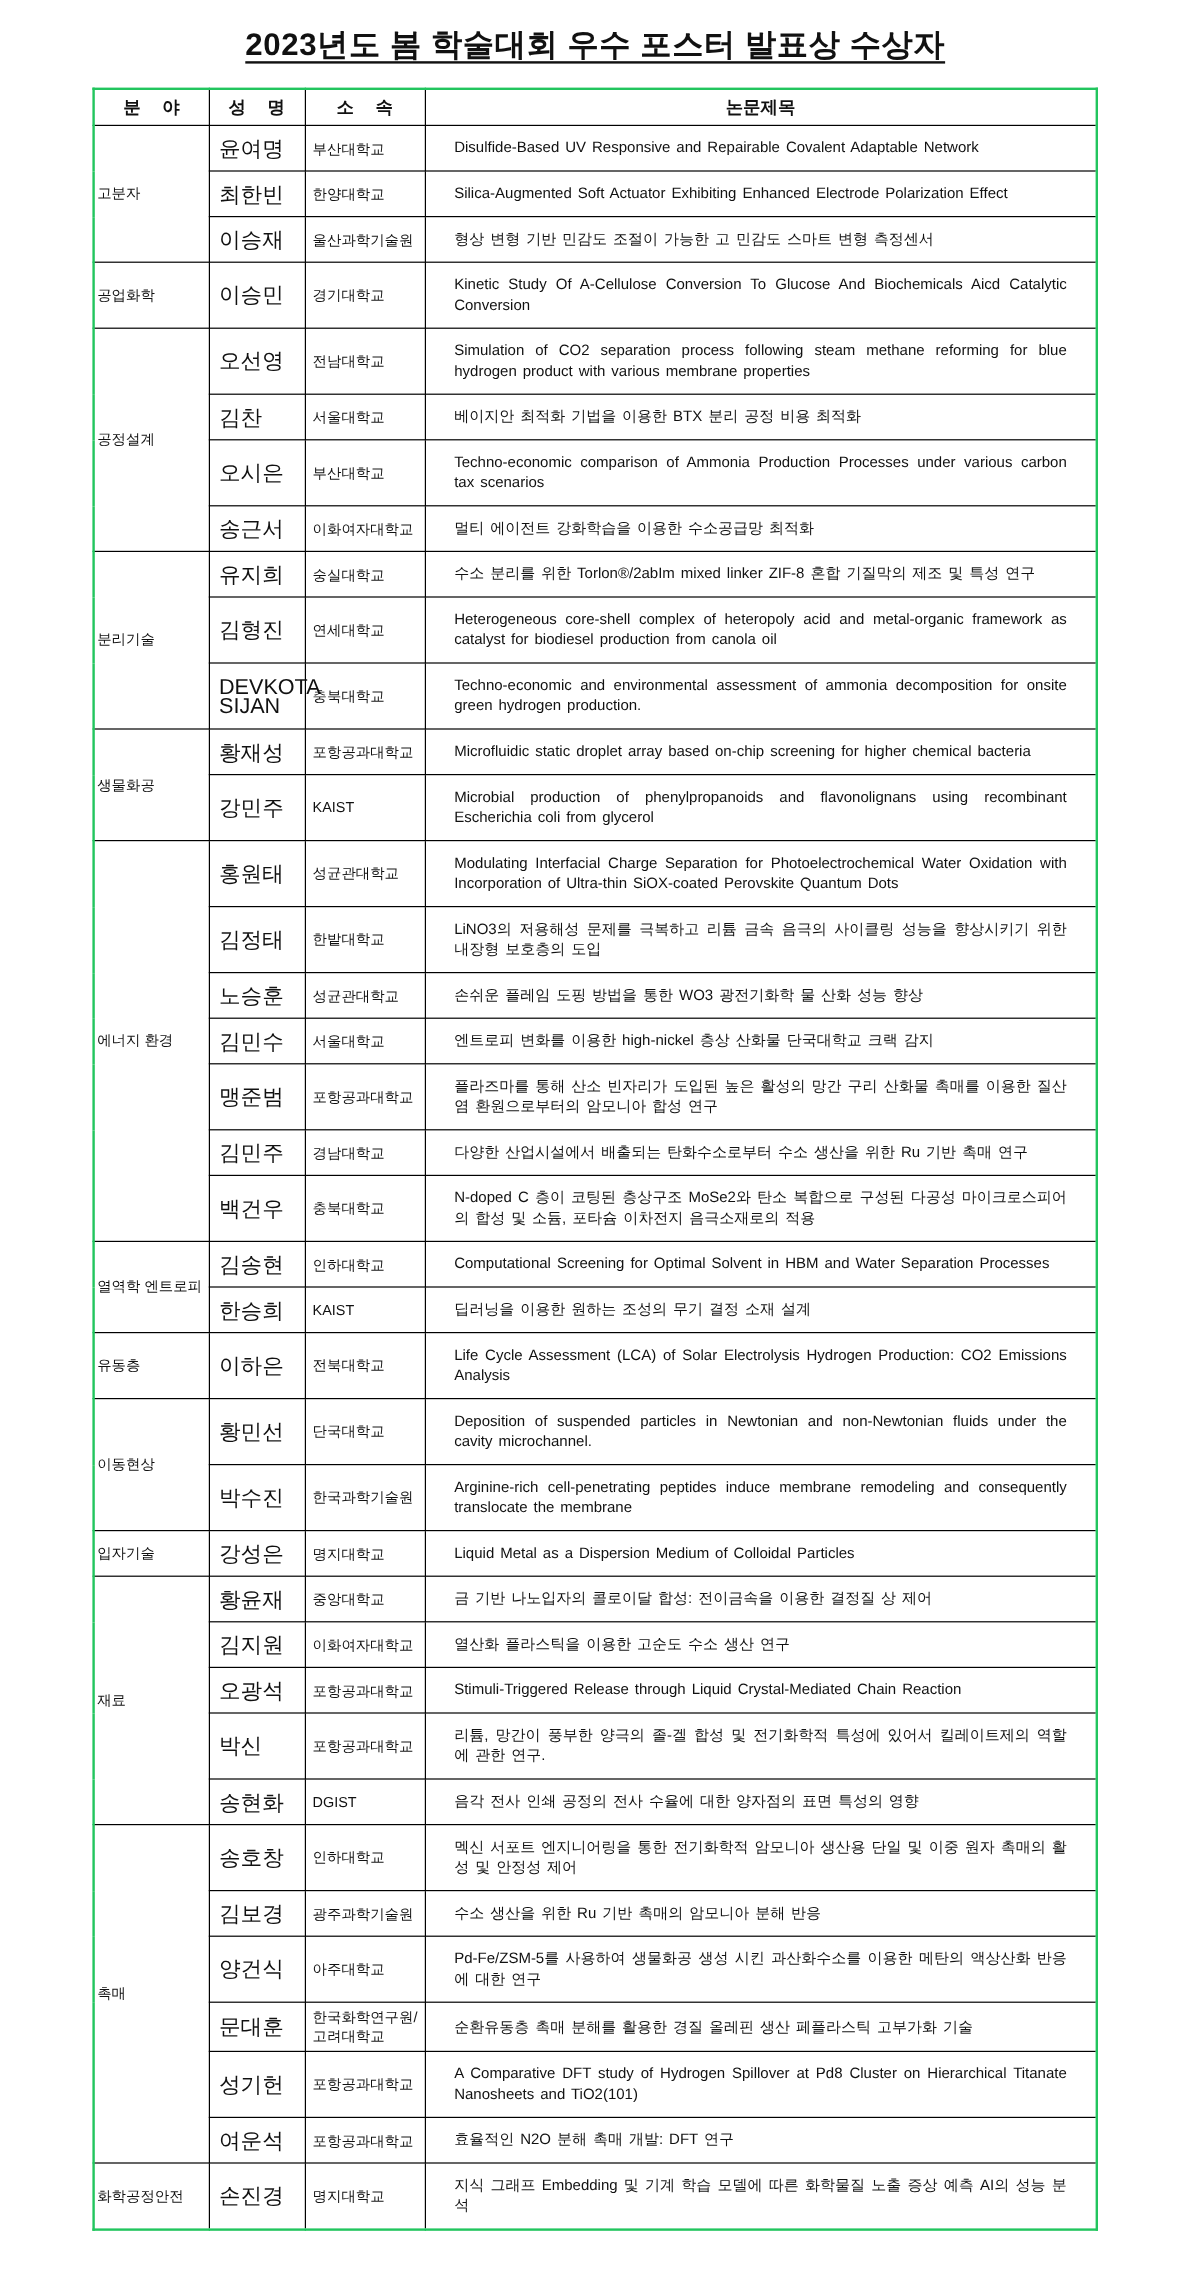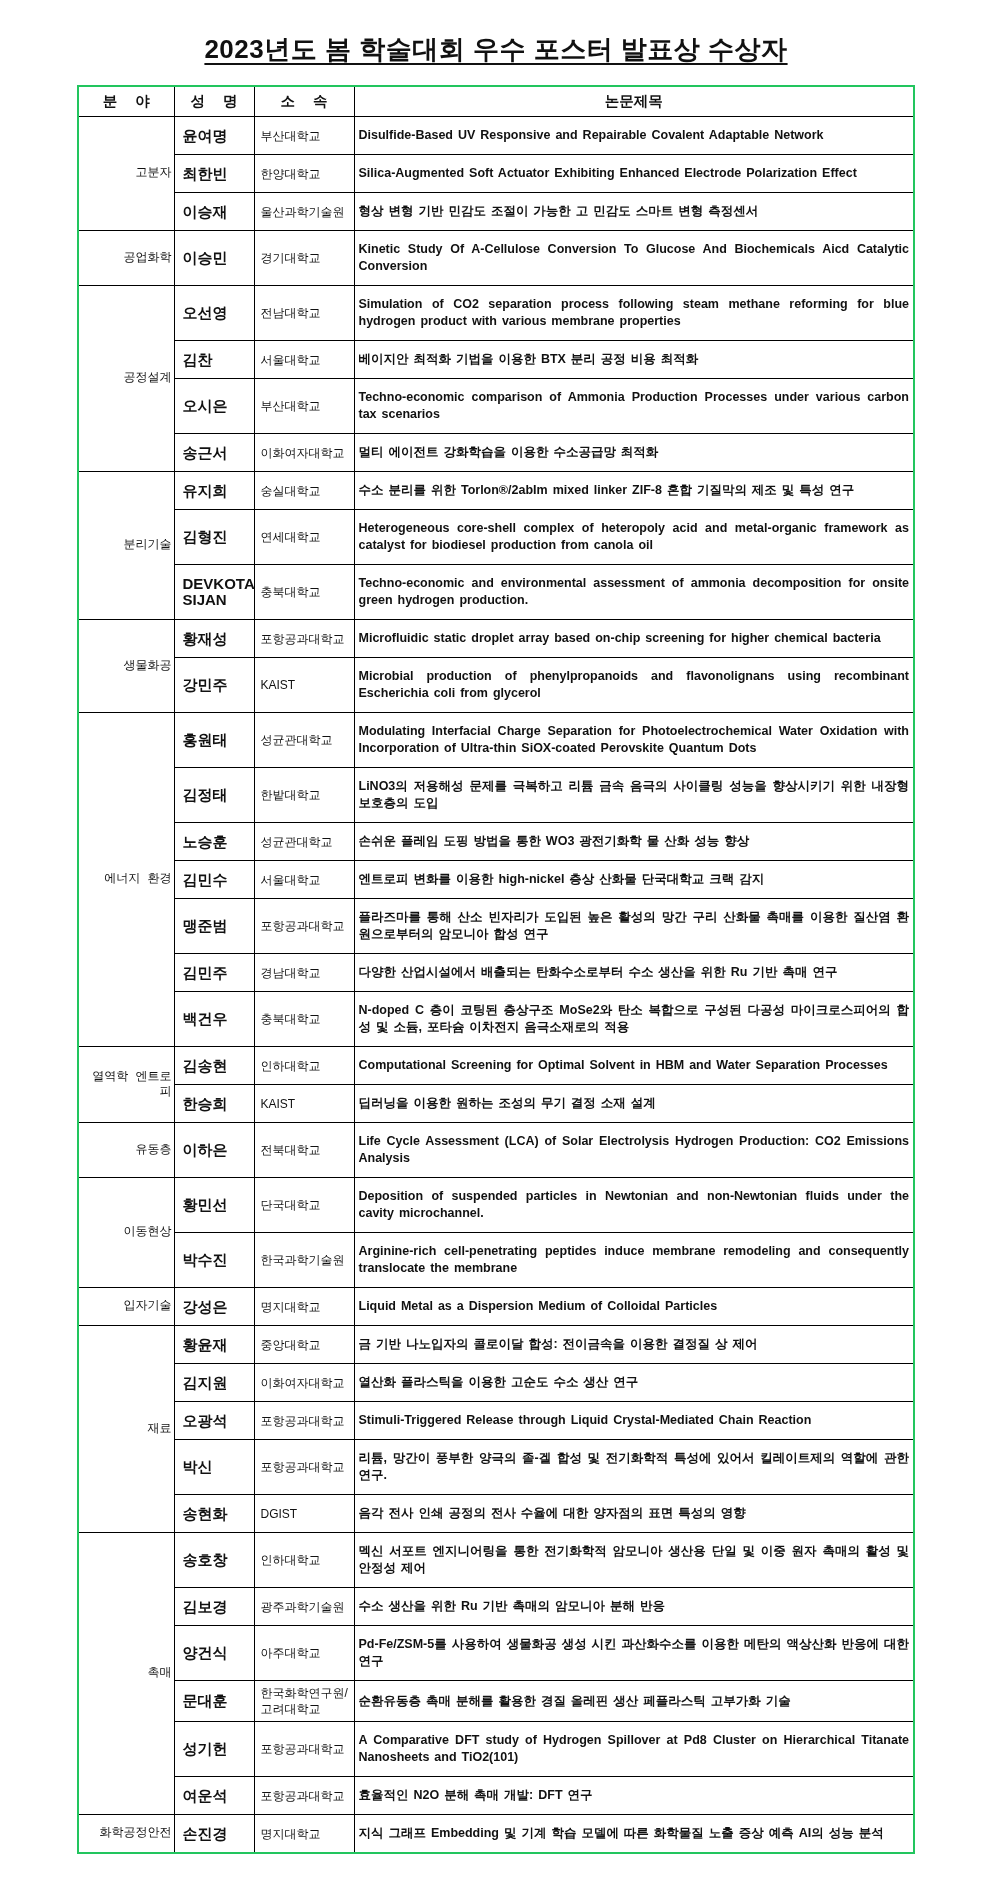--- a/index.html
+++ b/index.html
@@ -4,21 +4,21 @@
 <style>
   html, body {
     margin: 0;
     padding: 0;
     background: #ffffff;
     color: #111111;
     font-family: "Liberation Sans", "DejaVu Sans", sans-serif;
   }
   .page {
     width: 992px;
-    margin: 12px auto;
+    margin: 0 auto;
     padding: 12px 0 28px;
     background: #ffffff;
   }
   .page-title {
     text-align: center;
     font-size: 26px;
     font-weight: bold;
     letter-spacing: 0.5px;
     margin: 8px 0 18px;
     text-decoration: underline;
@@ -39,44 +39,41 @@
     padding: 5px 2px;
     text-align: center;
     white-space: nowrap;
   }
   table.winners th.spread { word-spacing: 14px; }
   table.winners td {
     border: 1px solid #000;
     vertical-align: middle;
   }
   td.field-cell {
-    text-align: right;
+    text-align: left;
     font-size: 12px;
     padding: 4px 2px;
     line-height: 15px;
-    font-family: Liberation Mono, monospace;
   }
   td.name-cell {
-    font-size: 15px;
+    font-size: 18px;
     padding: 4px 3px 4px 8px;
     line-height: 16px;
-    font-weight: bold;
   }
   td.affiliation-cell {
     font-size: 12px;
     padding: 4px 2px 4px 6px;
     line-height: 16px;
   }
   td.paper-title-cell {
     font-size: 12.5px;
-    padding: 10px 4px;
+    padding: 10px 24px;
     line-height: 17px;
     text-align: justify;
     word-spacing: 1.5px;
-    font-weight: bold;
   }
 </style>
 </head>
 <body>
 
 <div class="page">
   <h1 class="page-title">2023년도 봄 학술대회 우수 포스터 발표상 수상자</h1>
 
   <table class="winners">
     <colgroup>

